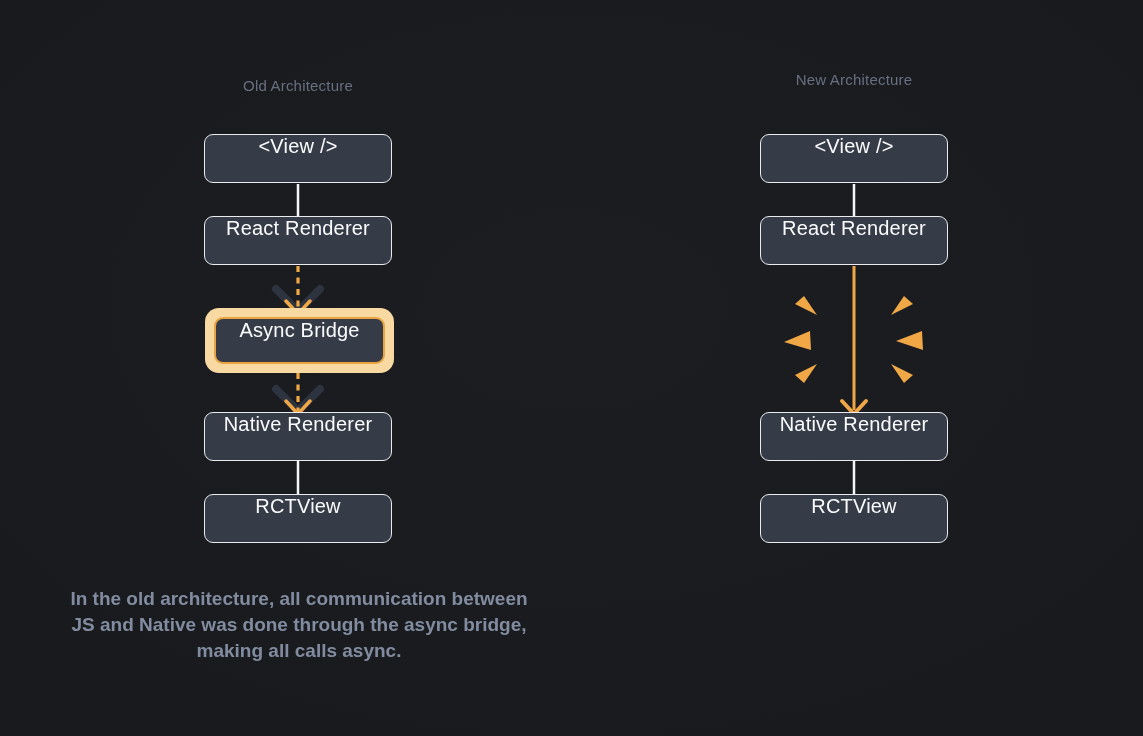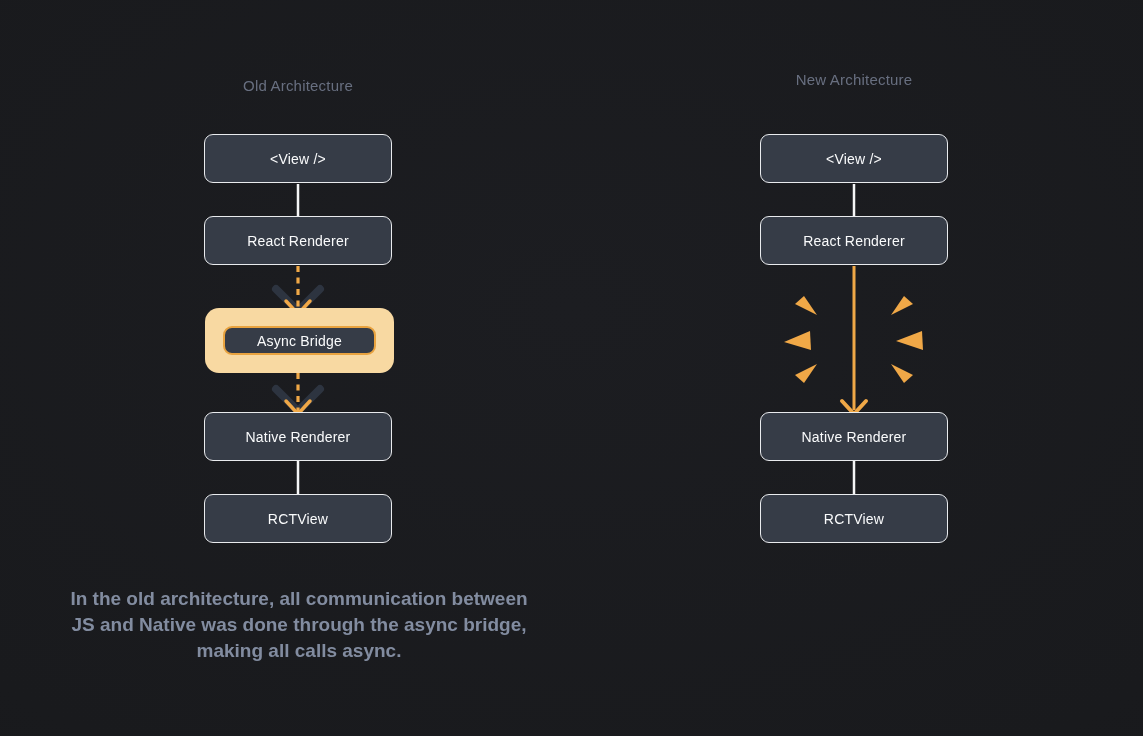--- a/index.html
+++ b/index.html
@@ -26,27 +26,27 @@
 
   .col-title{
     position:absolute;width:188px;text-align:center;
     color:var(--title-text);font-size:15px;font-weight:500;letter-spacing:.2px;
   }
   .node{
     position:absolute;width:188px;height:49px;
     background:var(--box-fill);
     border:1.5px solid var(--box-border);
     border-radius:9px;
-    display:flex;align-items:center;justify-content:center;
-    color:var(--box-text);font-size:14px;font-weight:500;letter-spacing:.2px;
+    display:flex;justify-content:center;
+    color:var(--box-text);font-size:20px;font-weight:500;letter-spacing:.2px;
   }
   .node-highlight{
     position:absolute;width:189px;height:65px;
     background:var(--highlight-glow);
-    border-radius:14px;padding:18px;
+    border-radius:14px;padding:9px;
   }
   .node-highlight .node{
     position:static;width:100%;height:100%;
     border:2.5px solid var(--highlight-border);
     border-radius:9px;
   }
   .caption{
     position:absolute;width:460px;text-align:center;
     color:var(--caption-text);font-size:19px;line-height:26px;font-weight:700;
   }

